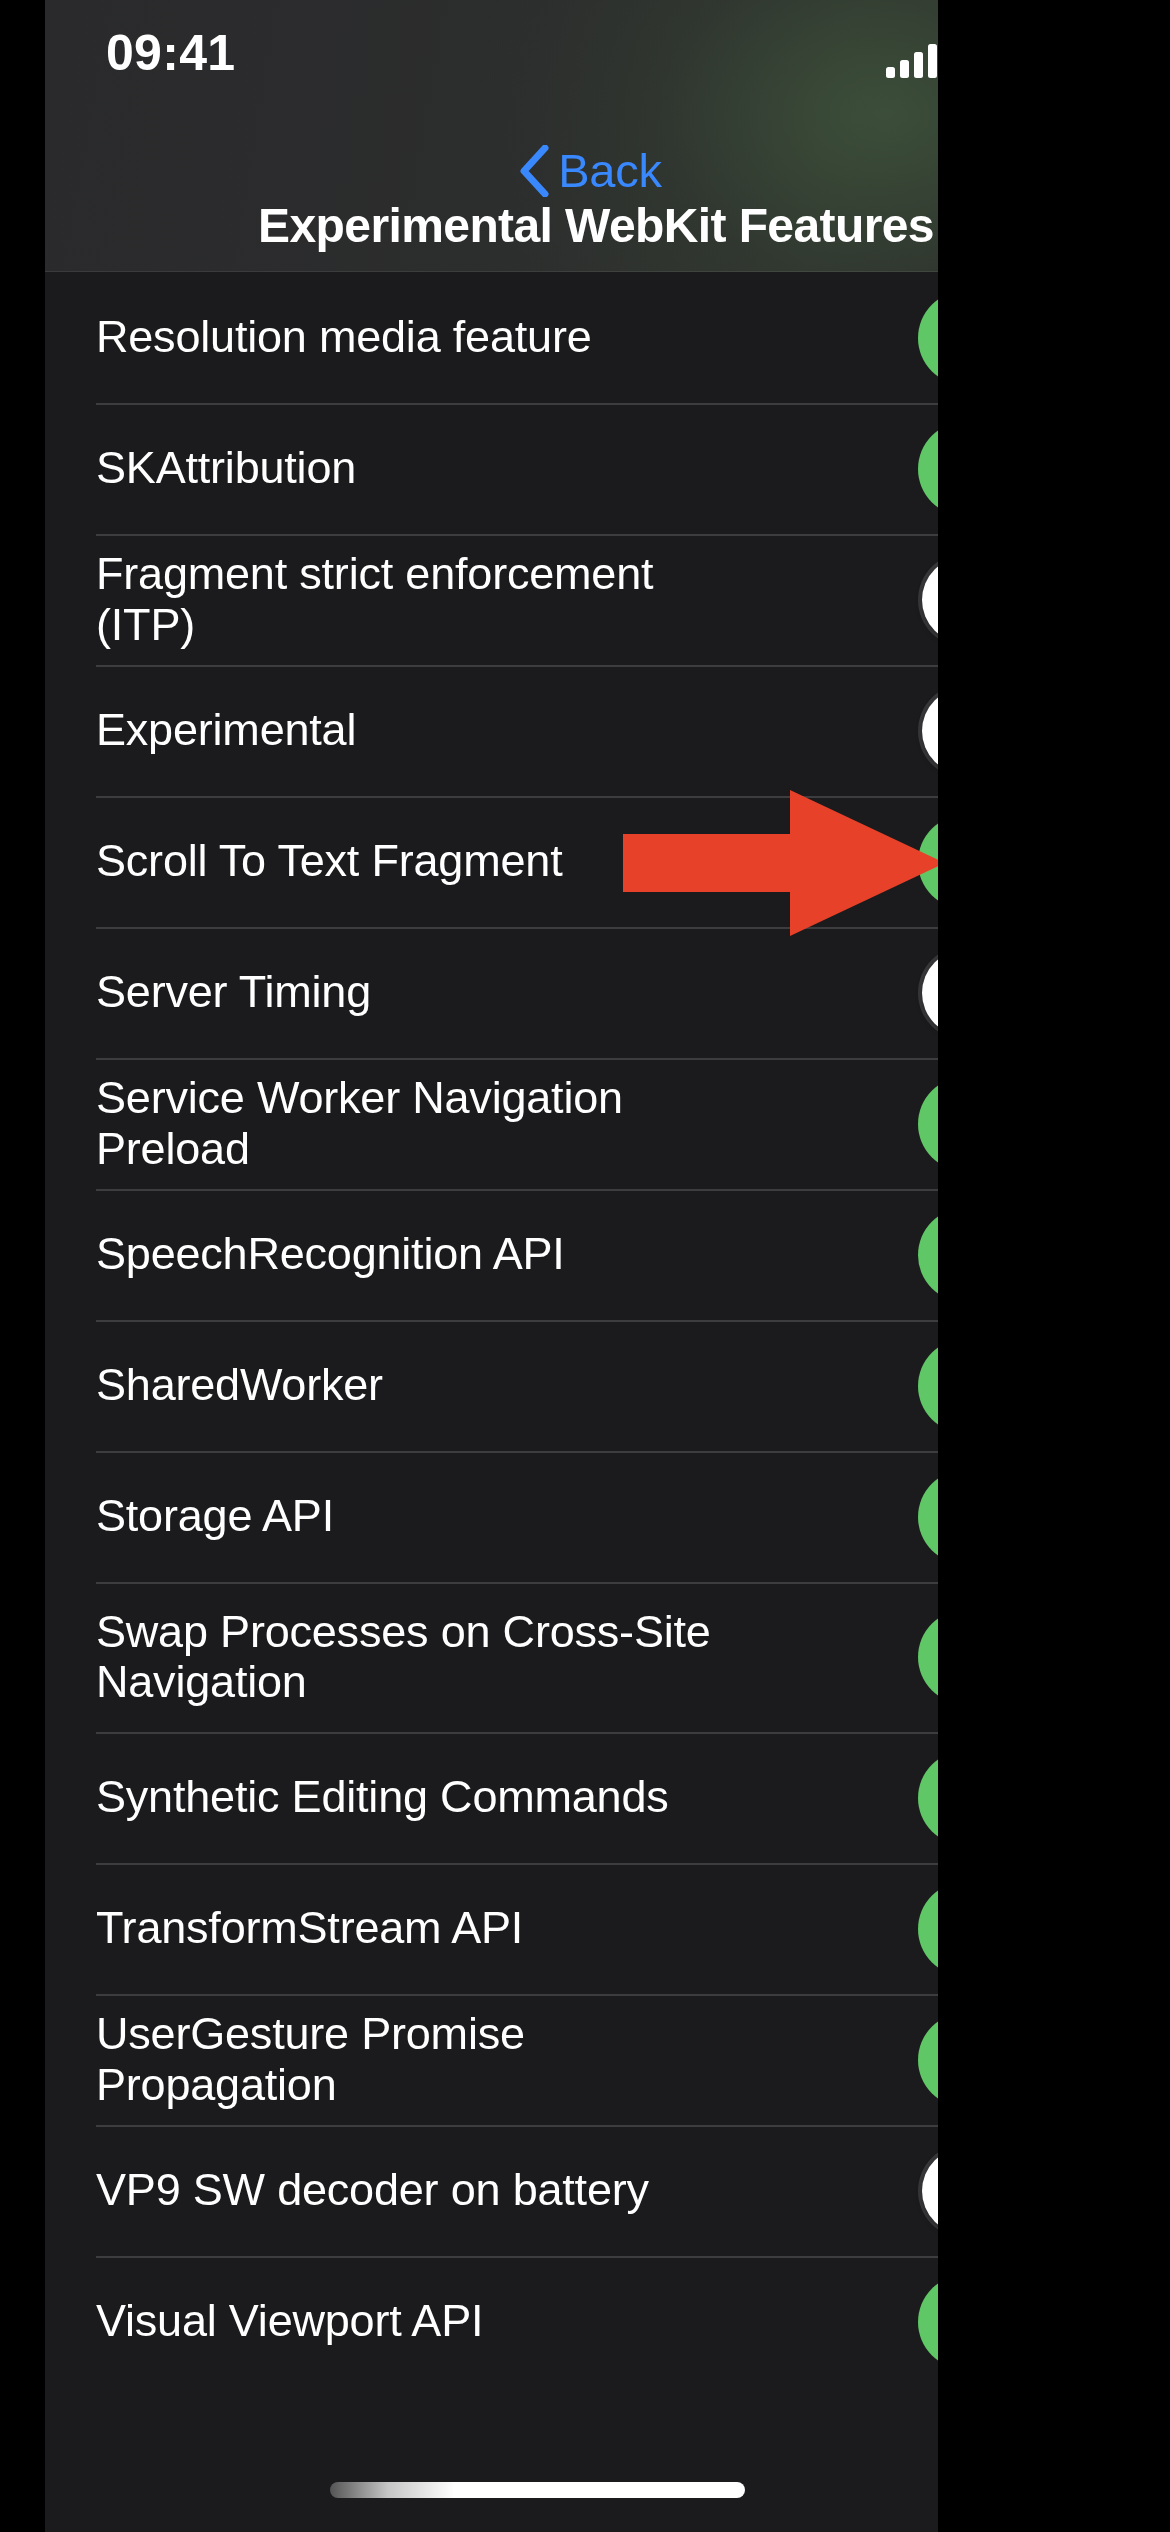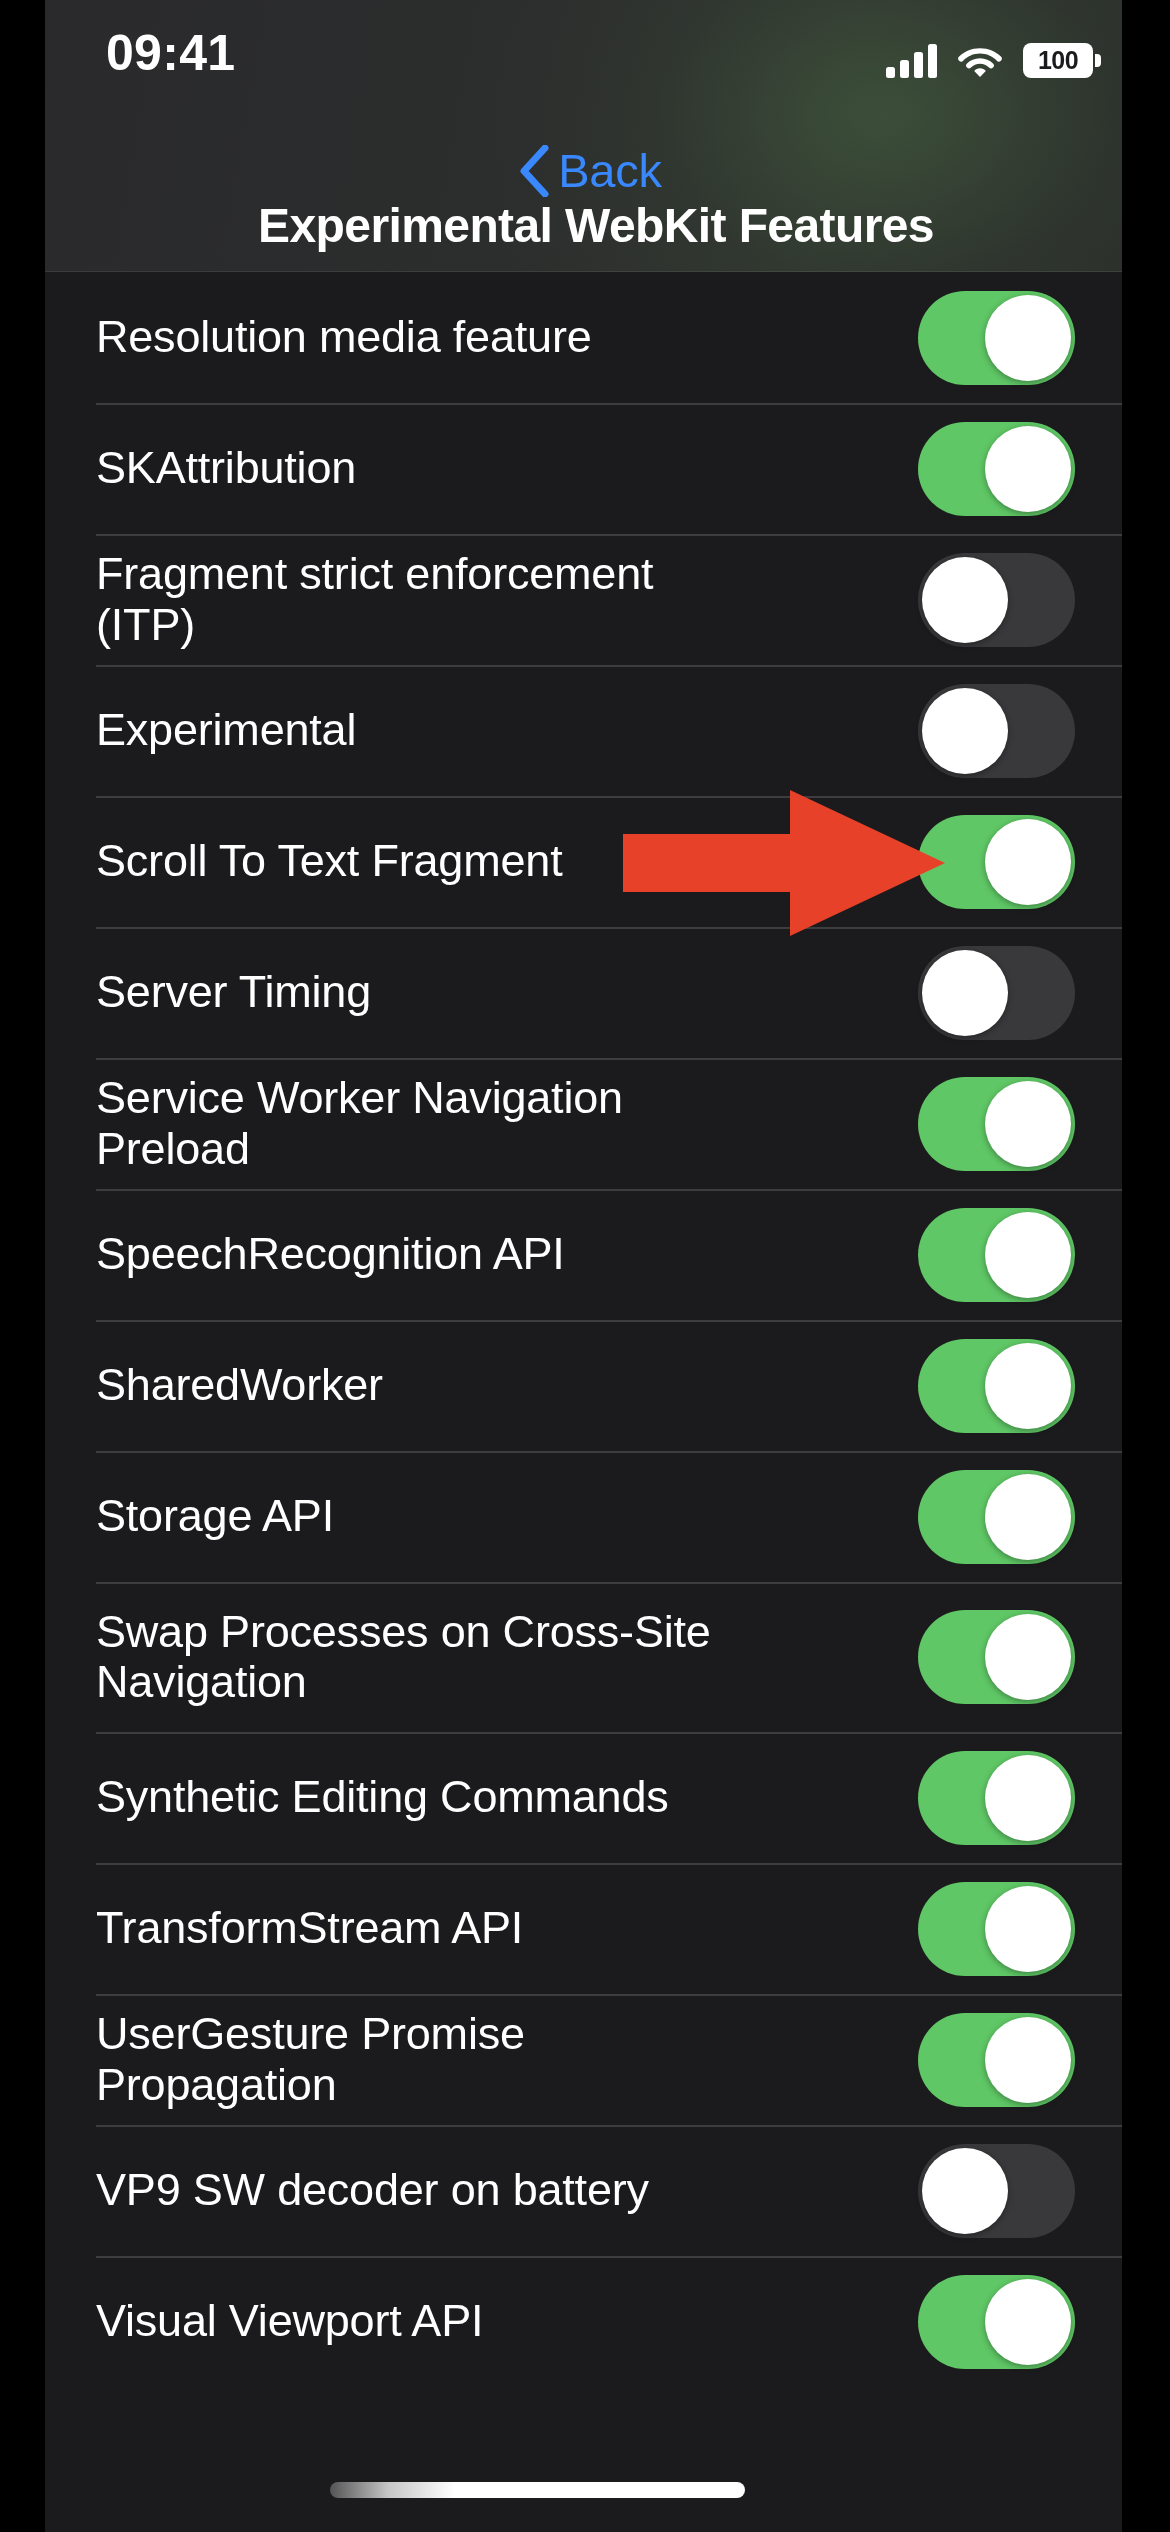--- a/index.html
+++ b/index.html
@@ -4,21 +4,21 @@
 <style>
   * { margin:0; padding:0; box-sizing:border-box; }
   html,body {
     width:1170px; height:2532px;
     background:#000;
     font-family:"Liberation Sans", sans-serif;
     overflow:hidden;
   }
   #device {
     position:relative;
-    width:1170px; height:2532px;
+    width:938px; height:2532px;
     background:#000;
     overflow:hidden;
   }
 
   
   #screen {
     position:absolute;
     left:45px; top:0;
     width:1077px; height:2532px;
     background:#1b1b1d;

